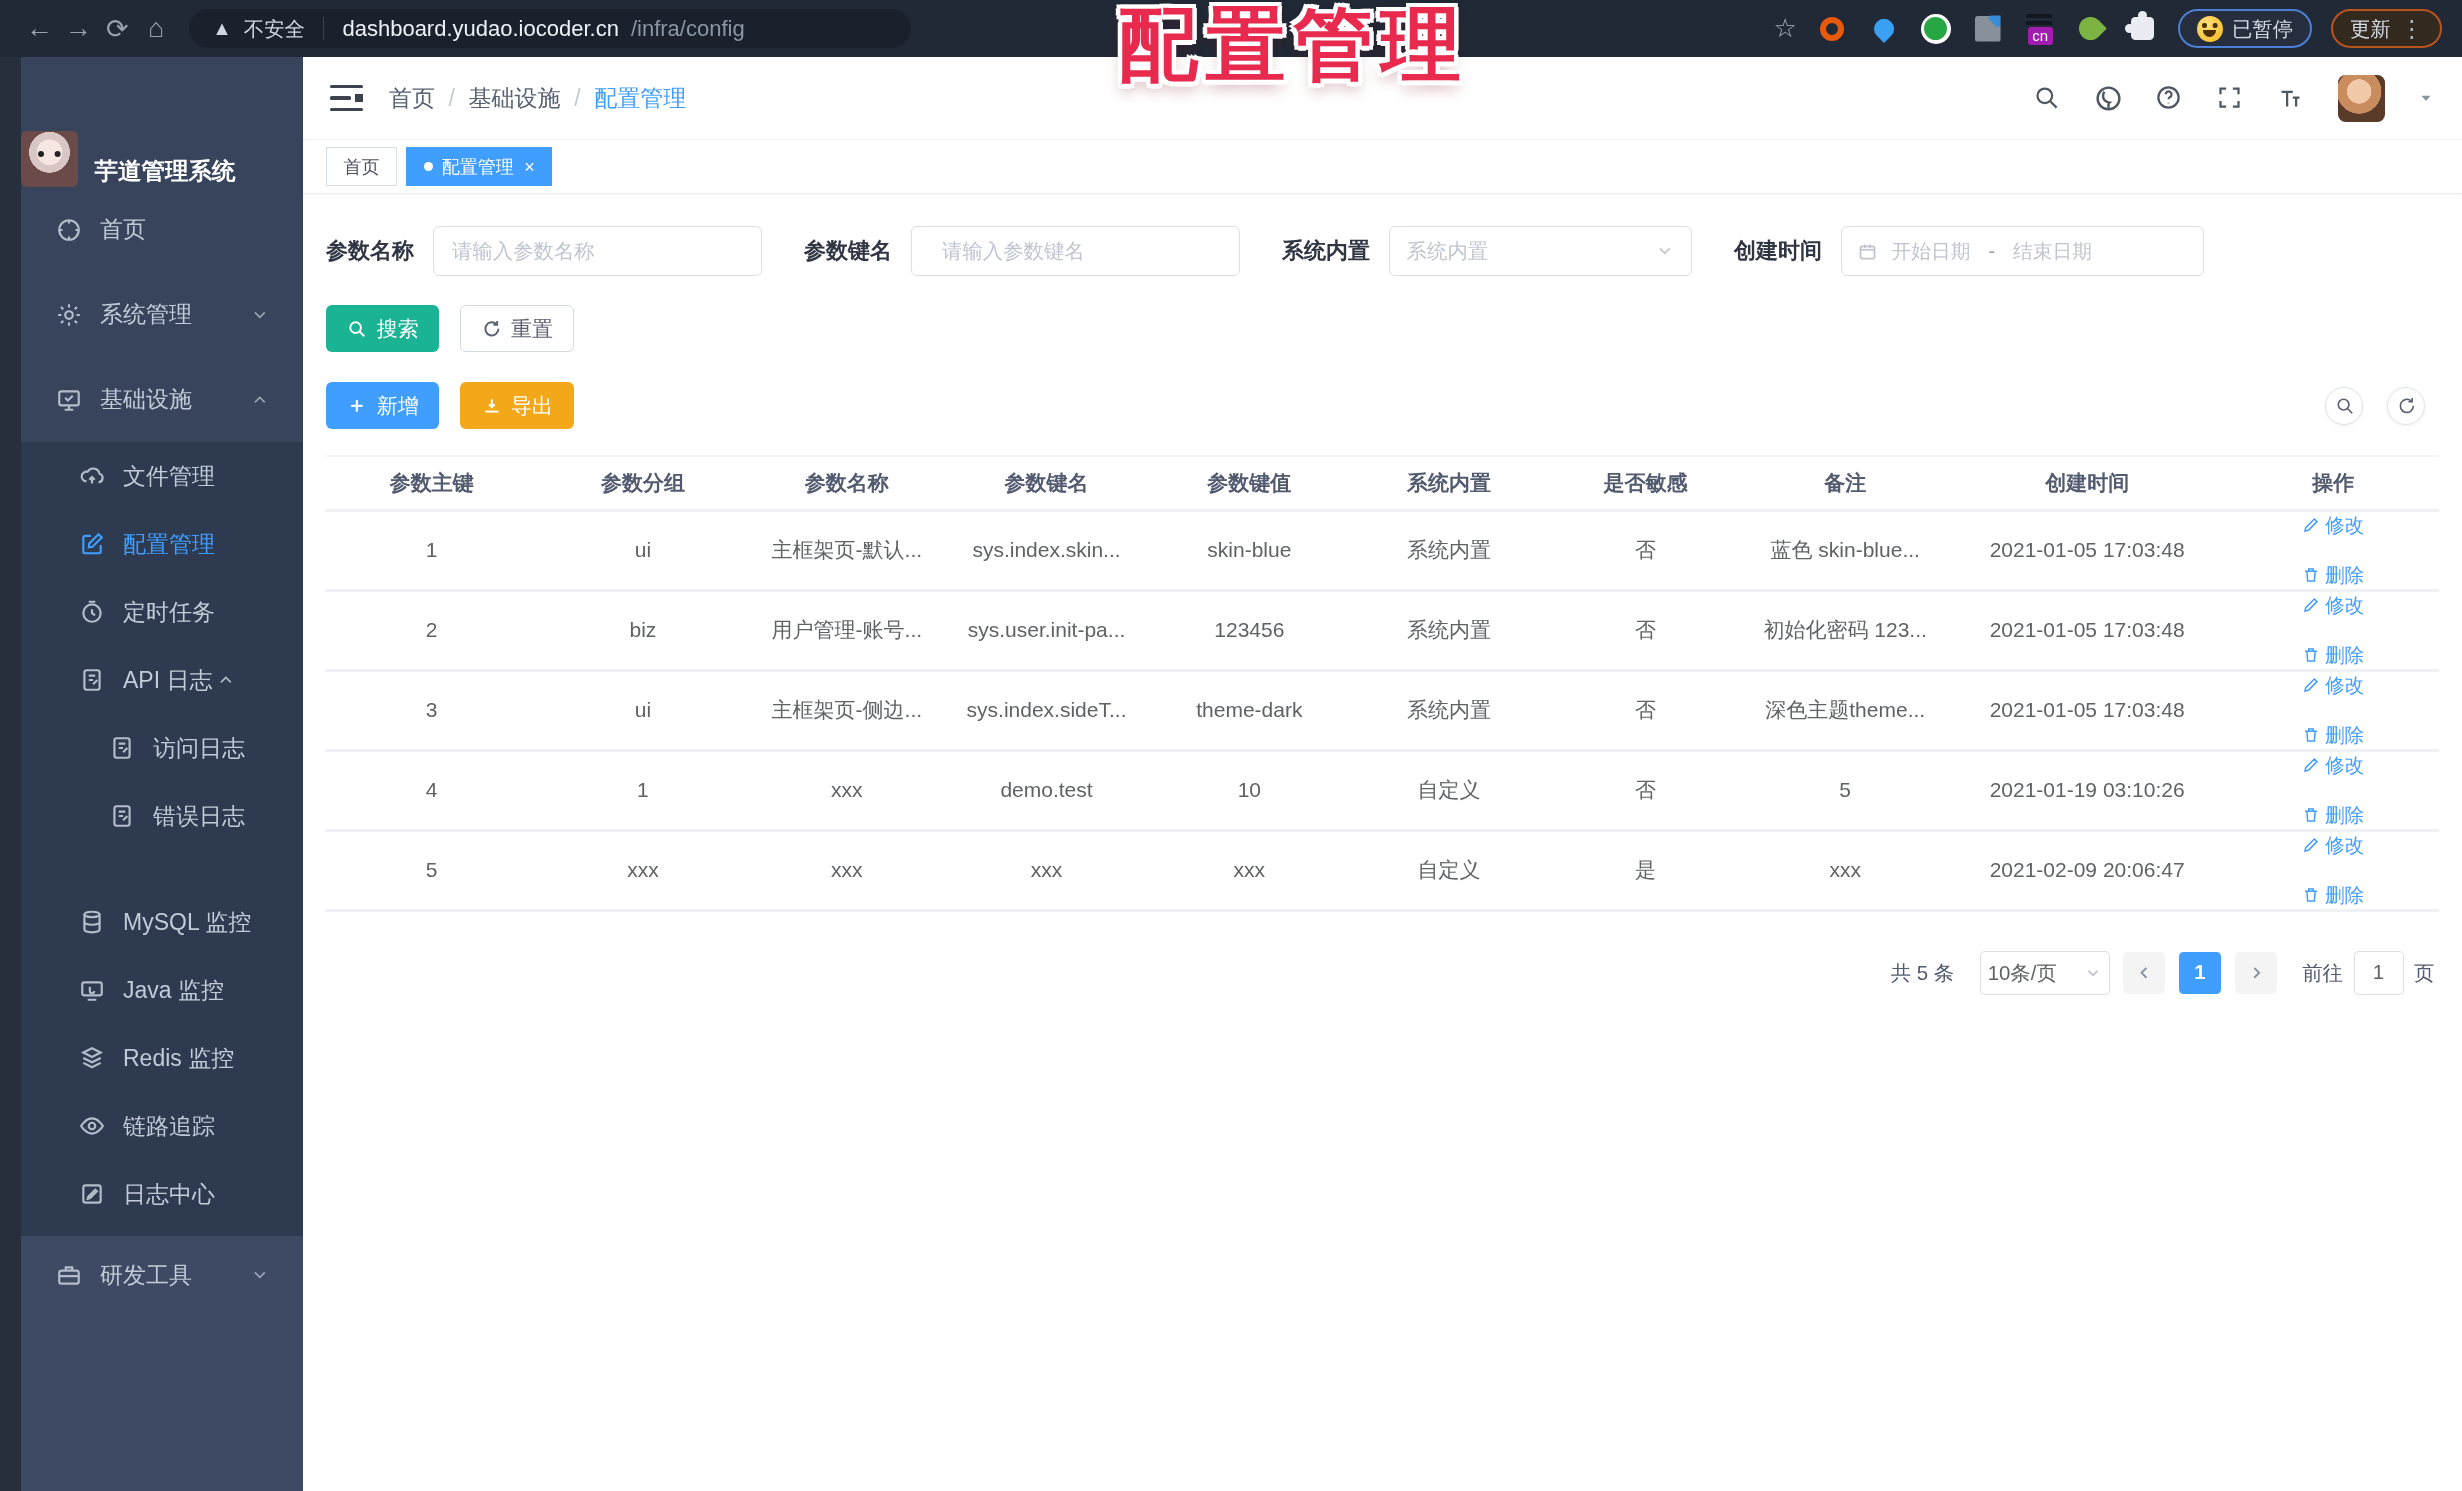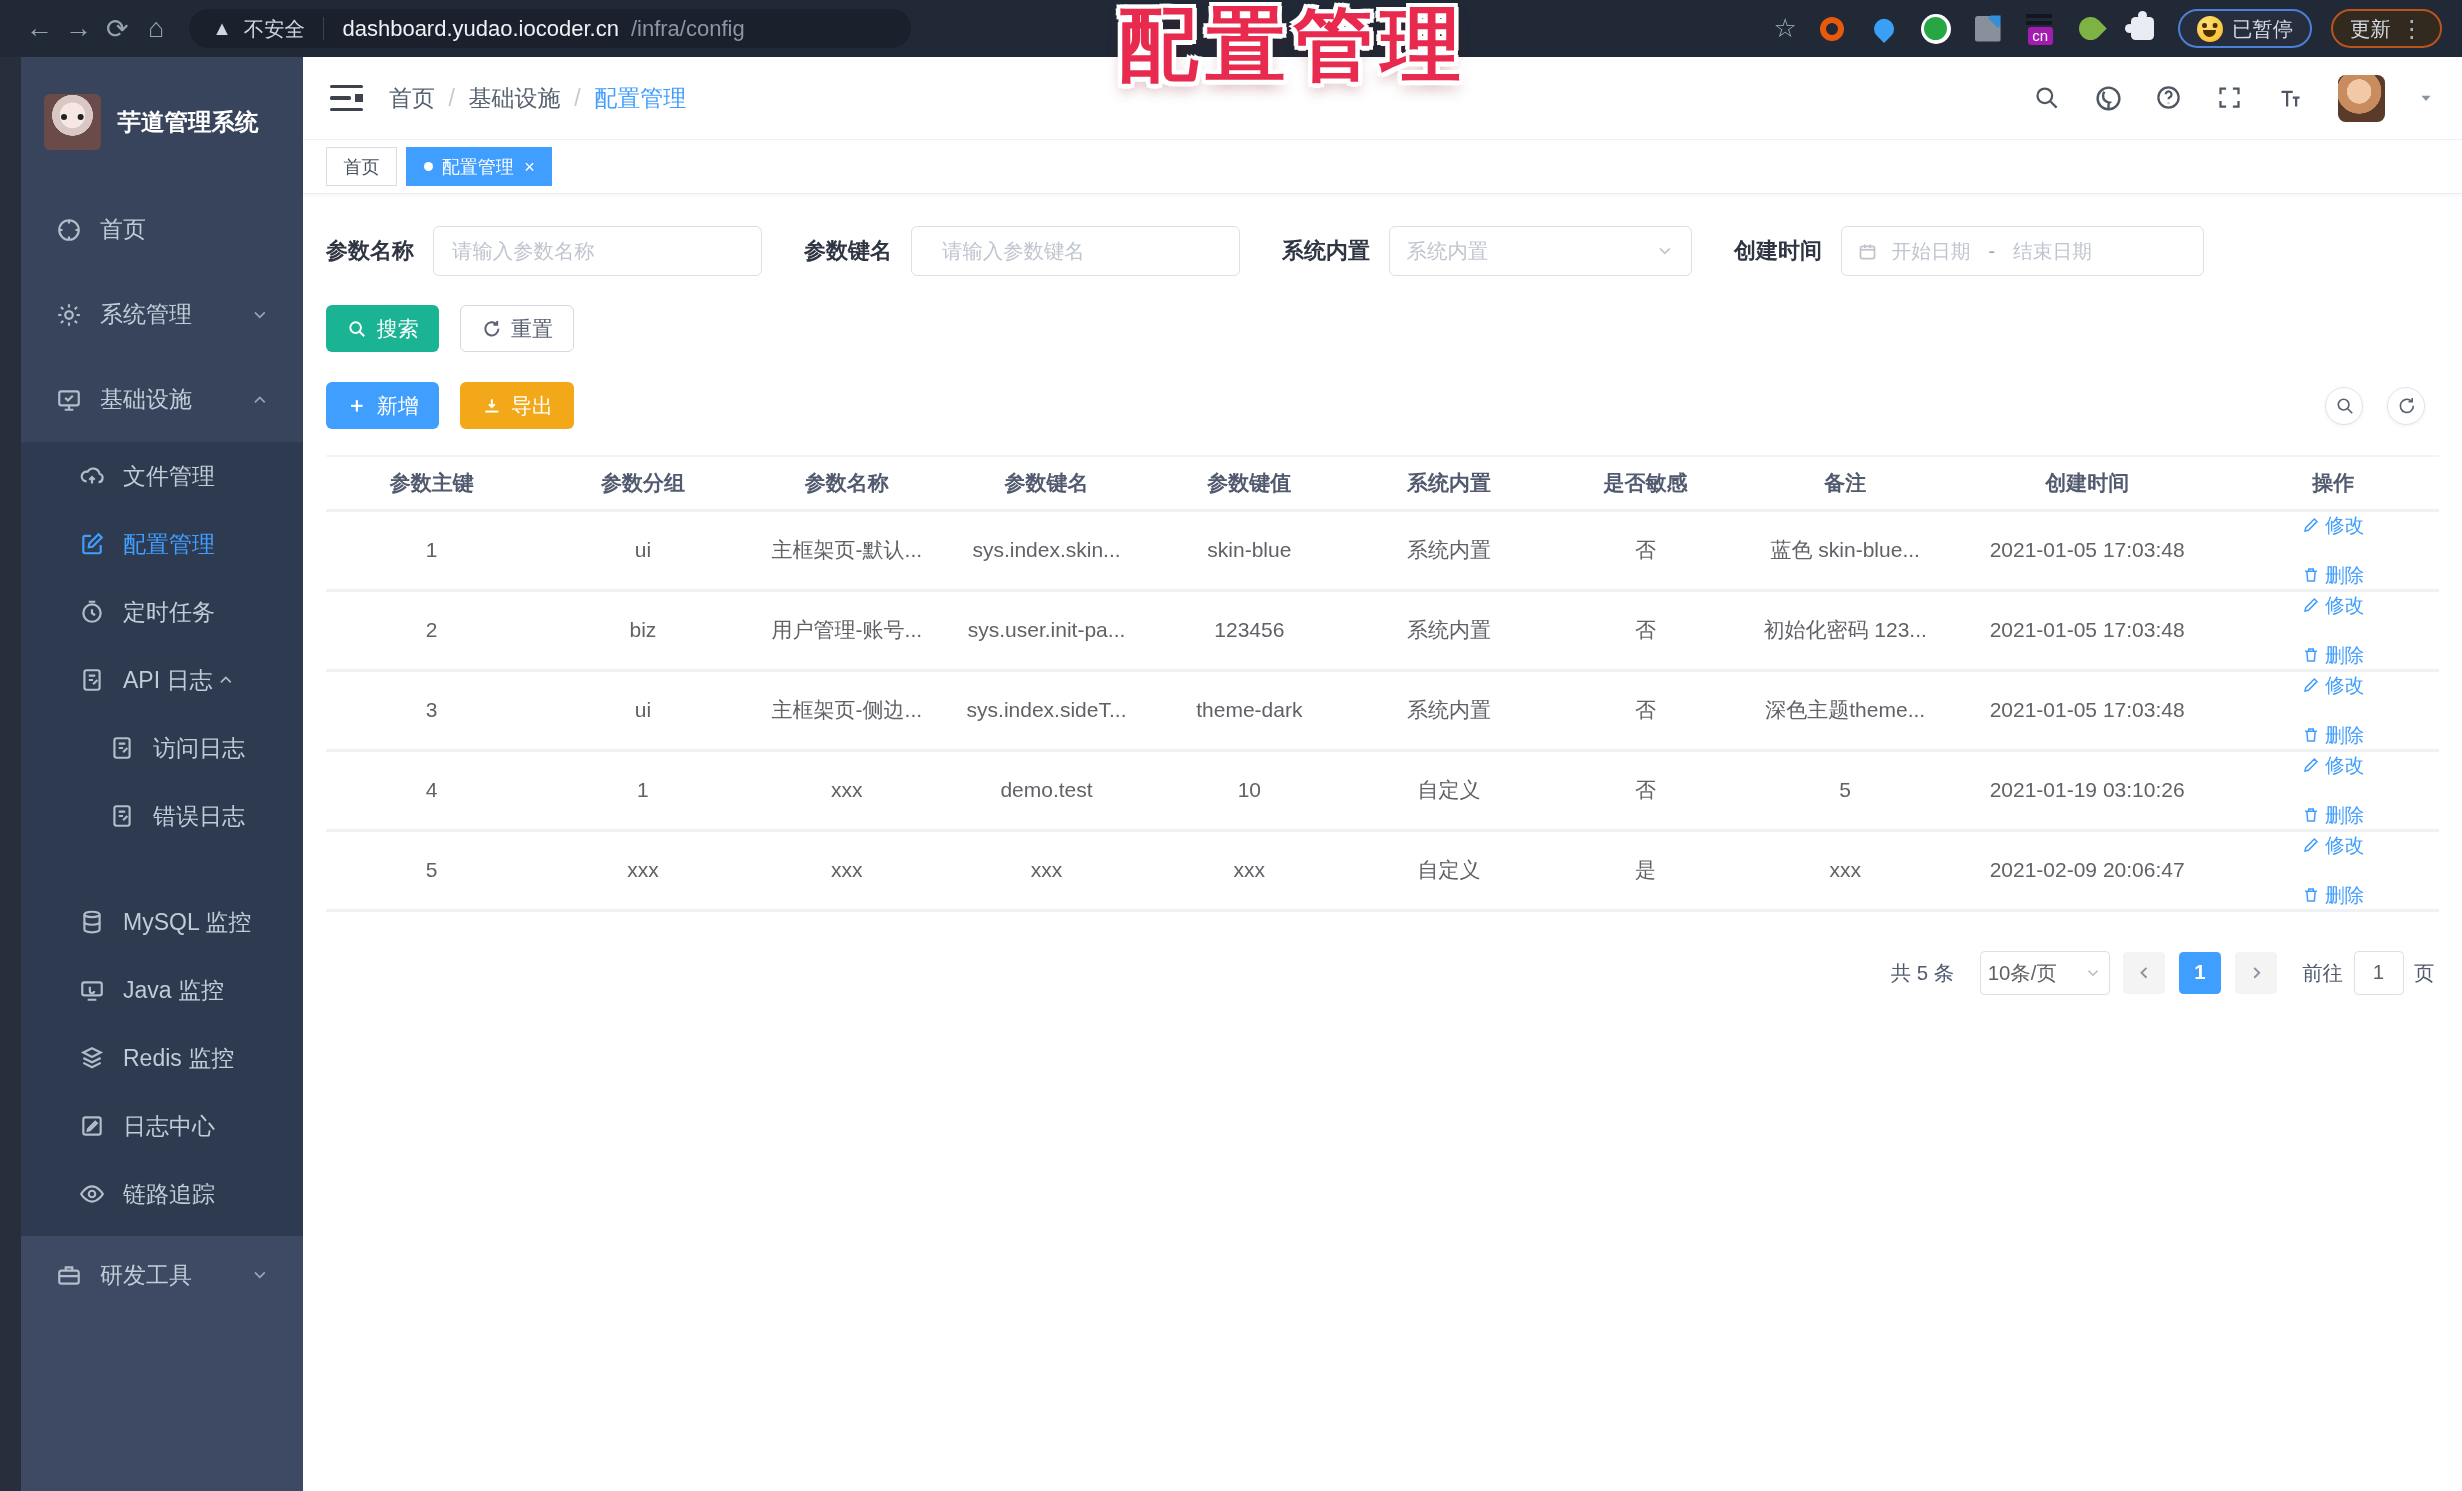--- a/index.html
+++ b/index.html
@@ -44,21 +44,21 @@
 
   
   .watermark { position:absolute; left:1118px; top:-7.6px; z-index:60; font-size:80px; font-weight:800; letter-spacing:7.6px; color:#e72a4e;
     text-shadow:-3.8px -3.8px 0 #fff,3.8px -3.8px 0 #fff,-3.8px 3.8px 0 #fff,3.8px 3.8px 0 #fff,0 -4.5px 0 #fff,0 4.5px 0 #fff,-4.5px 0 0 #fff,4.5px 0 0 #fff,0 7.6px 13.6px rgba(120,0,20,.35);
     pointer-events:none; }
 
   
   .sidebar { position:absolute; top:57px; left:0; width:303px; bottom:0; background:#37445c; overflow:hidden; }
   .side-rail { position:absolute; left:0; top:0; bottom:0; width:21px; background:#272f3d; }
   .side-inner { position:absolute; left:21px; top:0; right:0; bottom:0; display:flex; flex-direction:column; }
-  .logo-row { height:130px; display:flex; align-items:center; padding-left:23px; }
+  .logo-row { height:130px; display:flex; align-items:flex-end; }
   .logo-img { width:57px; height:56px; border-radius:6px; background:
      radial-gradient(circle at 50% 38%,#f6e7e2 0 28%,#d8c7c4 29% 45%,#6b4a4a 46% 100%); position:relative; }
   .logo-img::before { content:""; position:absolute; left:16.6px; top:19.7px; width:6px; height:6px; background:#222; border-radius:50%; box-shadow:16.6px 0 0 #222; }
   .logo-title { margin-left:16.6px; color:#ffffff; font-size:23.5px; font-weight:700; }
   .mi, .mi2, .mi3 { display:flex; align-items:center; color:#c2ccd8; font-size:23px; cursor:pointer; }
   .mi  { height:85px; padding-left:34px; }
   .mi2 { height:68px;  padding-left:57px; }
   .mi3 { height:68px;  padding-left:87px; }
   .mi .icon, .mi2 .icon, .mi3 .icon { width:27px; height:27px; margin-right:18px; color:#b3bdca; }
   .mi .arrow { margin-left:auto; margin-right:30px; color:#9aa5b3; }
@@ -326,34 +326,34 @@
           <svg width="26" height="26" viewBox="0 0 24 24" fill="none" stroke="currentColor" stroke-width="2">
               <path d="M12 3l8 4-8 4-8-4z"></path>
               <path d="M4 12l8 4 8-4M4 16.5l8 4 8-4"></path>
             </svg>
         </span>
         <span>Redis 监控</span>
       </div>
       <div class="mi2">
         <span class="icon">
           <svg width="26" height="26" viewBox="0 0 24 24" fill="none" stroke="currentColor" stroke-width="2">
+              <path d="M2 12s4-7 10-7 10 7 10 7-4 7-10 7S2 12 2 12z"></path>
+              <circle cx="12" cy="12" r="3"></circle>
+            </svg>
+        </span>
+        <span>链路追踪</span>
+      </div>
+      <div class="mi2">
+        <span class="icon">
+          <svg width="26" height="26" viewBox="0 0 24 24" fill="none" stroke="currentColor" stroke-width="2">
               <rect x="4" y="4" width="16" height="16" rx="2"></rect>
               <path d="M15 8l1.5 1.5L10 16l-2 .5.5-2z"></path>
             </svg>
         </span>
         <span>日志中心</span>
-      </div>
-      <div class="mi2">
-        <span class="icon">
-          <svg width="26" height="26" viewBox="0 0 24 24" fill="none" stroke="currentColor" stroke-width="2">
-              <path d="M2 12s4-7 10-7 10 7 10 7-4 7-10 7S2 12 2 12z"></path>
-              <circle cx="12" cy="12" r="3"></circle>
-            </svg>
-        </span>
-        <span>链路追踪</span>
       </div>
     </div>
 
     <div class="sidebar-bottom">
       <div class="mi">
         <span class="icon">
           <svg width="26" height="26" viewBox="0 0 24 24" fill="none" stroke="currentColor" stroke-width="2">
               <rect x="3" y="8" width="18" height="12" rx="2"></rect>
               <path d="M9 8V5h6v3M3 13h18"></path>
             </svg>

